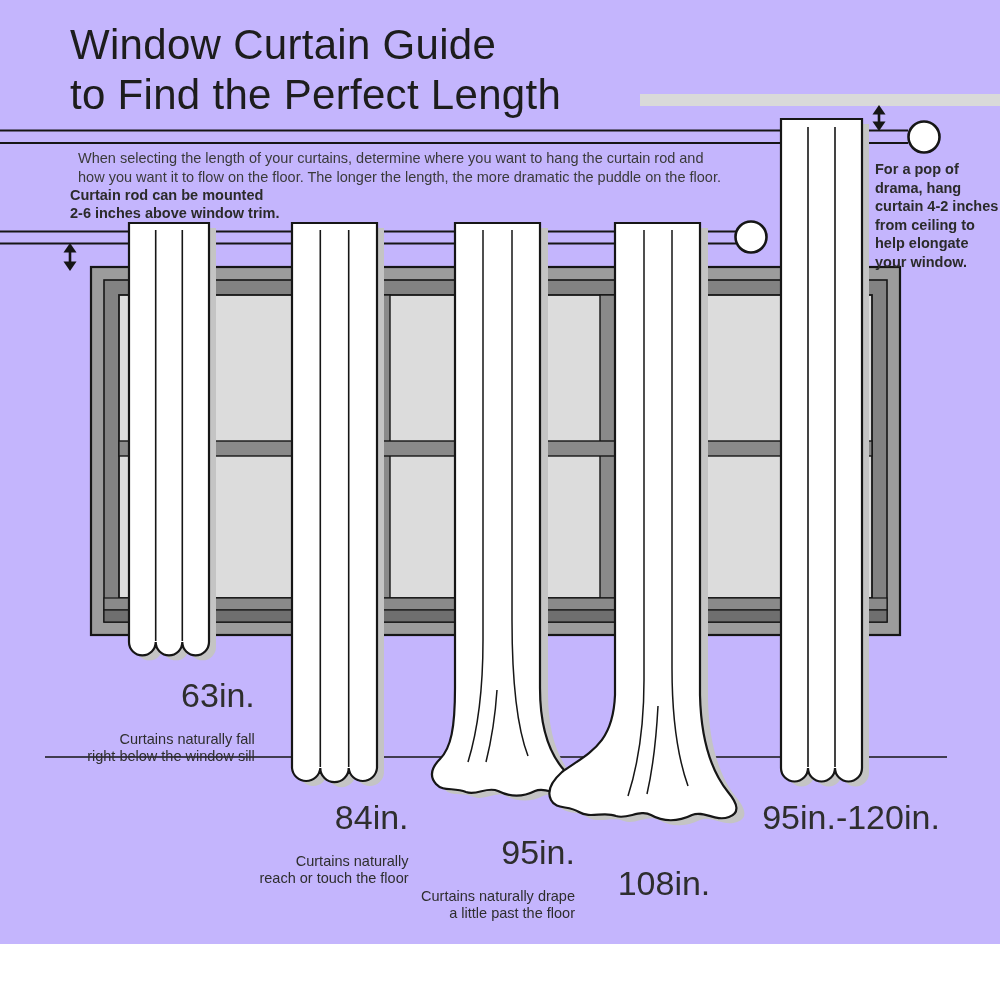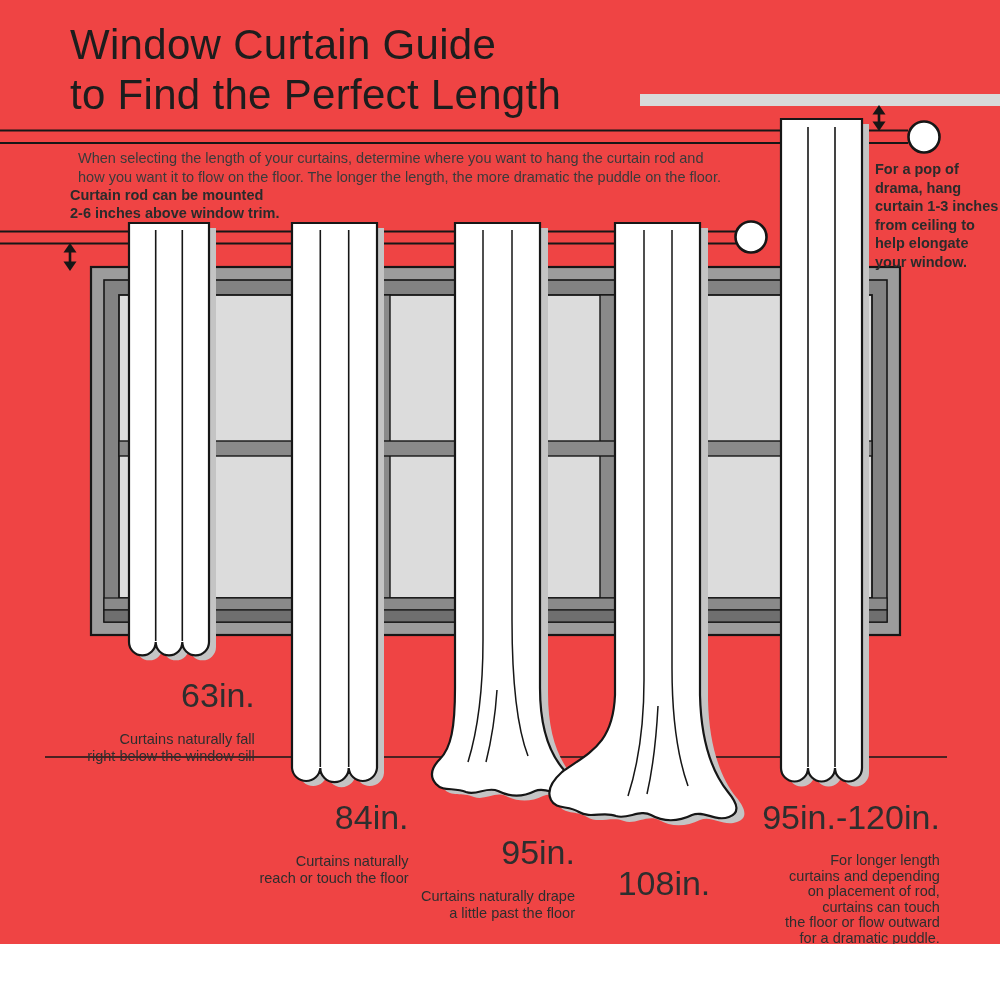--- a/index.html
+++ b/index.html
@@ -1,17 +1,17 @@
 <!DOCTYPE html>
 <html><head>
 <meta charset="utf-8">
 <style>
   html,body{margin:0;padding:0;background:#ffffff;}
   .page{
-    position:relative;width:1000px;height:944px;background:#ef4444;overflow:hidden;
+    position:relative;width:1000px;height:944px;background:#c4b5fd;overflow:hidden;
     font-family:"Liberation Sans", sans-serif;color:#2e2e2e;
   }
   .page svg{position:absolute;left:0;top:0;}
   .txt{position:absolute;white-space:pre-line;}
   .title{left:70px;top:20px;font-size:42px;line-height:50px;font-weight:400;color:#1d1d1d;letter-spacing:.3px;}
   .intro{left:70px;top:149px;font-size:14.5px;line-height:19px;color:#3a3a3a;margin-left:8px;}
   .rod-note{left:70px;top:186px;font-size:14.5px;line-height:18px;font-weight:700;color:#2b2b2b;}
   .ceiling-note{left:875px;top:160px;font-size:14.5px;line-height:18.5px;font-weight:700;color:#2b2b2b;}
   .footer-note{left:50px;top:874px;font-size:22.5px;line-height:28.5px;font-weight:700;color:#3a3a3a;}
   .len-label{position:absolute;transform:translateX(-50%);text-align:right;}
@@ -105,21 +105,21 @@
   </svg>
 
   <div class="txt title">Window Curtain Guide
 to Find the Perfect Length</div>
   <div class="txt intro">When selecting the length of your curtains, determine where you want to hang the curtain rod and
 how you want it to flow on the floor. The longer the length, the more dramatic the puddle on the floor.</div>
   <div class="txt rod-note">Curtain rod can be mounted
 2-6 inches above window trim.</div>
   <div class="txt ceiling-note">For a pop of
 drama, hang
-curtain 1-3 inches
+curtain 4-2 inches
 from ceiling to
 help elongate
 your window.</div>
 
   <div class="len-label" style="left:171px;top:676px">
     <div class="len-size">63in.</div>
     <div class="len-desc">Curtains naturally fall
 right below the window sill</div>
   </div>
 
@@ -134,22 +134,16 @@
     <div class="len-desc">Curtains naturally drape
 a little past the floor</div>
   </div>
 
   <div class="len-label" style="left:664px;top:864px">
     <div class="len-size">108in.</div>
   </div>
 
   <div class="len-label tight" style="left:851px;top:798px">
     <div class="len-size">95in.-120in.</div>
-    <div class="len-desc">For longer length
-curtains and depending
-on placement of rod,
-curtains can touch
-the floor or flow outward
-for a dramatic puddle.</div>
   </div>
 
 
 </div>
 
 </body></html>

